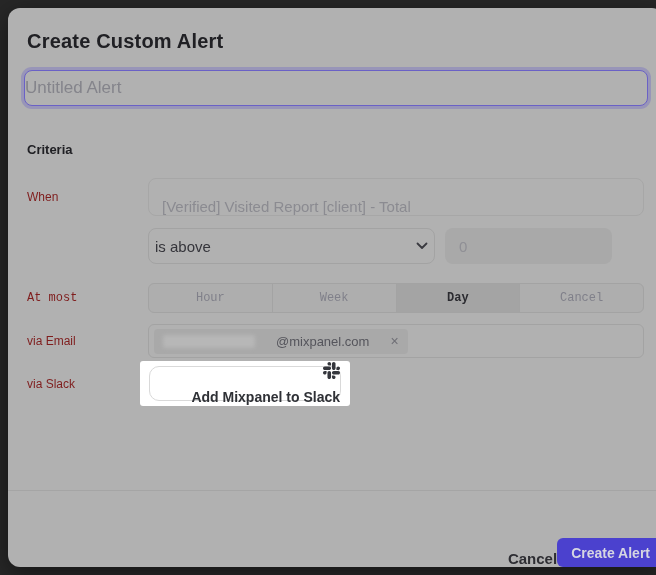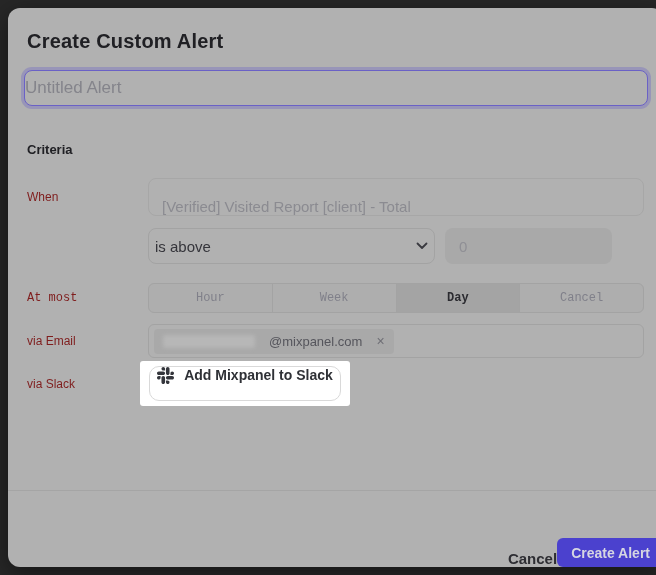--- a/index.html
+++ b/index.html
@@ -135,21 +135,21 @@
     align-items: center;
     padding: 0 5px;
     cursor: text;
   }
   .email-chip {
     height: 25px;
     background: #a9a9a9;
     border-radius: 4px;
     display: inline-flex;
     align-items: center;
-    gap: 14px;
+    gap: 21px;
     padding: 0 9px;
   }
   .redacted-name {
     width: 92px;
     height: 13px;
     background: #b7b7b7;
     border-radius: 2px;
     filter: blur(2px);
   }
   .email-domain { font-size: 13px; color: #55555c; }
@@ -165,28 +165,29 @@
     align-items: center;
     justify-content: center;
   }
   .slack-button {
     height: 35px;
     width: 192px;
     background: #ffffff;
     border: 1px solid #d9d9d9;
     border-radius: 10px;
     display: flex;
-    align-items: flex-start;
+    align-items: flex-end;
     justify-content: center;
     gap: 10px;
     font-size: 14px;
     font-weight: 700;
     color: #2f3136;
     cursor: pointer;
     font-family: "Liberation Sans", sans-serif;
+    flex-direction: column;
   }
   .footer {
     margin-top: auto;
     border-top: 1px solid #a5a5a5;
     height: 77px;
     display: flex;
     align-items: flex-end;
     justify-content: flex-end;
   }
   .cancel-button {

